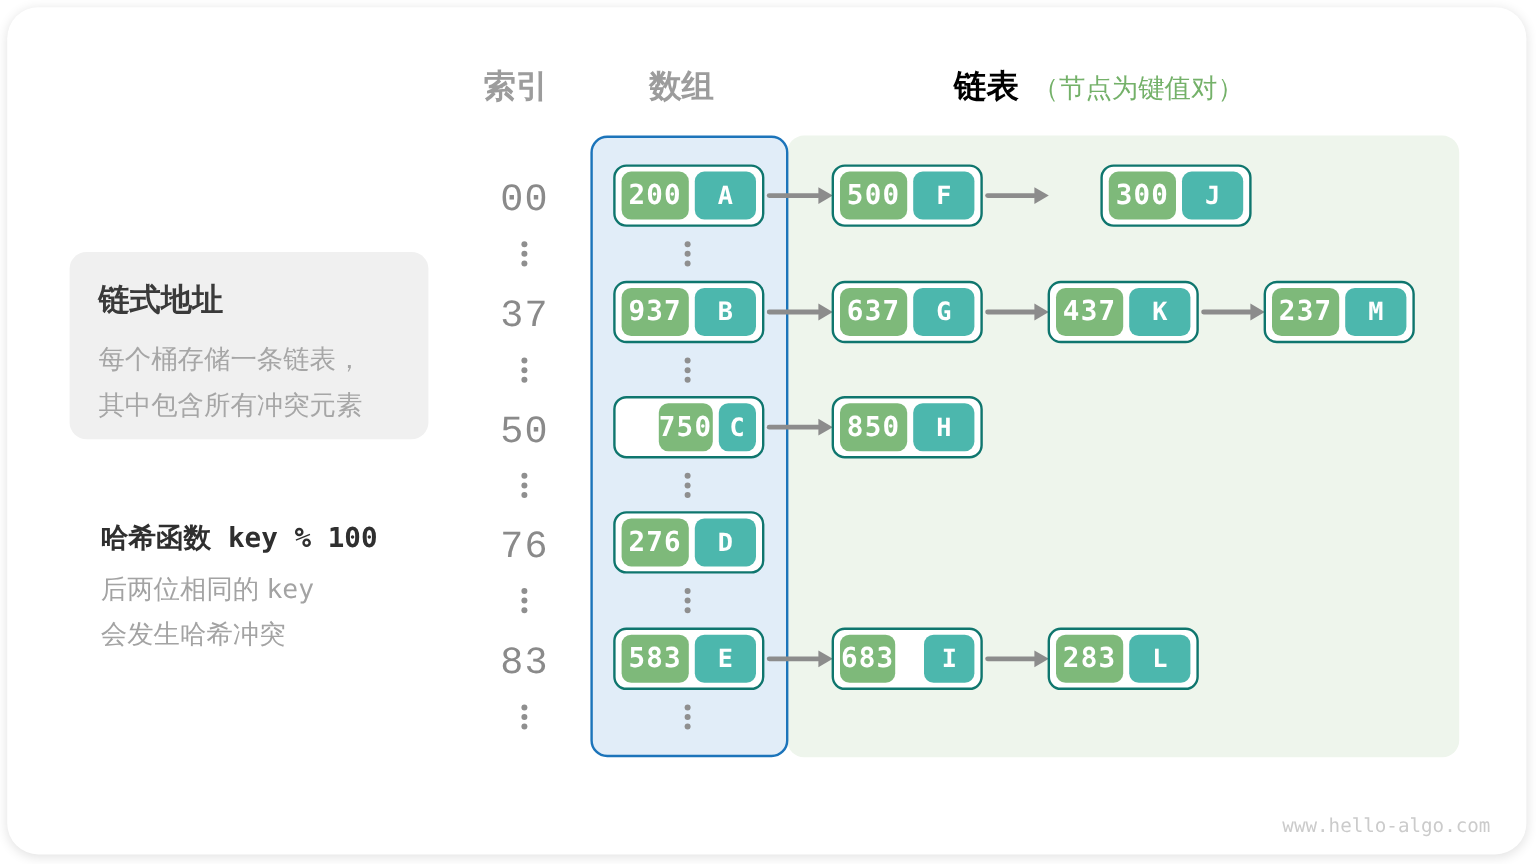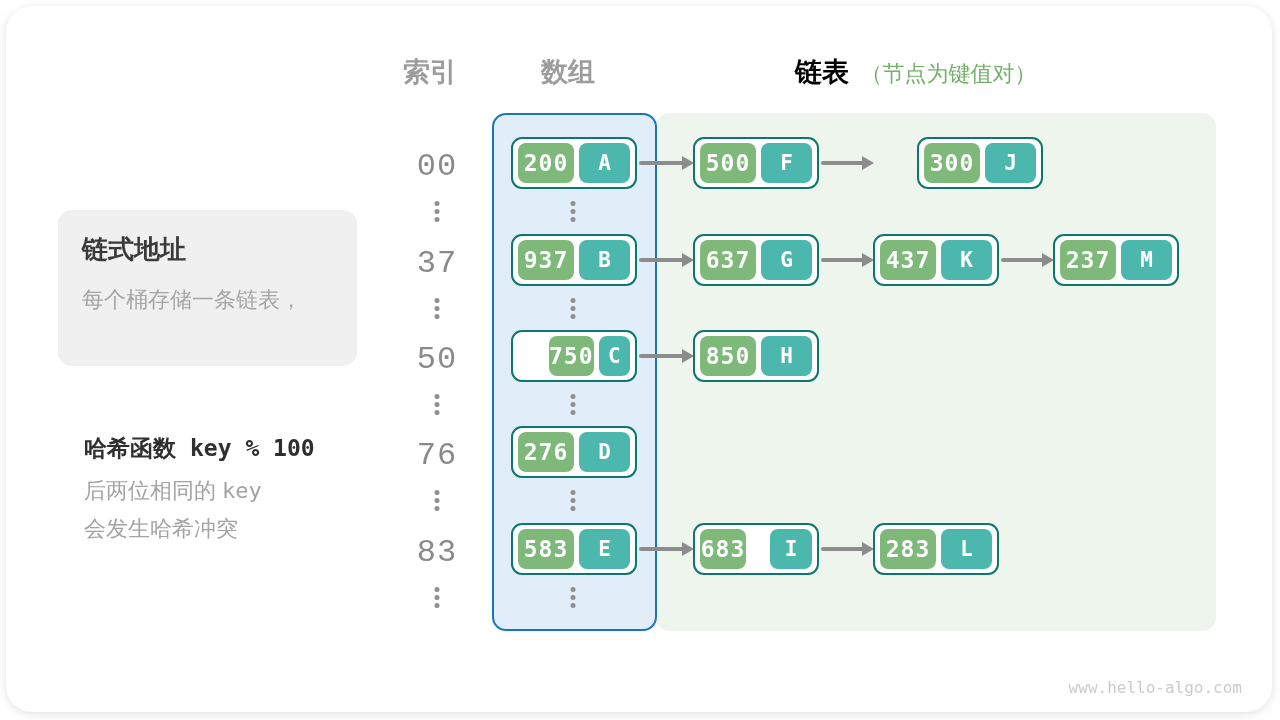--- a/index.html
+++ b/index.html
@@ -211,20 +211,21 @@
       <div class="dots" style="left: 573px; top: 587px;">
         <div class="dot"></div>
         <div class="dot"></div>
         <div class="dot"></div>
       </div>
     </div>
 
   <div class="info-box">
     <div class="info-title">链式地址</div>
     <div class="info-line">每个桶存储一条链表，</div>
+    <div class="info-line">其中包含所有冲突元素</div>
   </div>
 
   <div class="hash-title">
     <span>哈希函数</span><code>key % 100</code>
   </div>
   <div class="hash-line hash-line1">
     <span>后两位相同的</span><code>key</code>
   </div>
   <div class="hash-line hash-line2">会发生哈希冲突</div>
 

